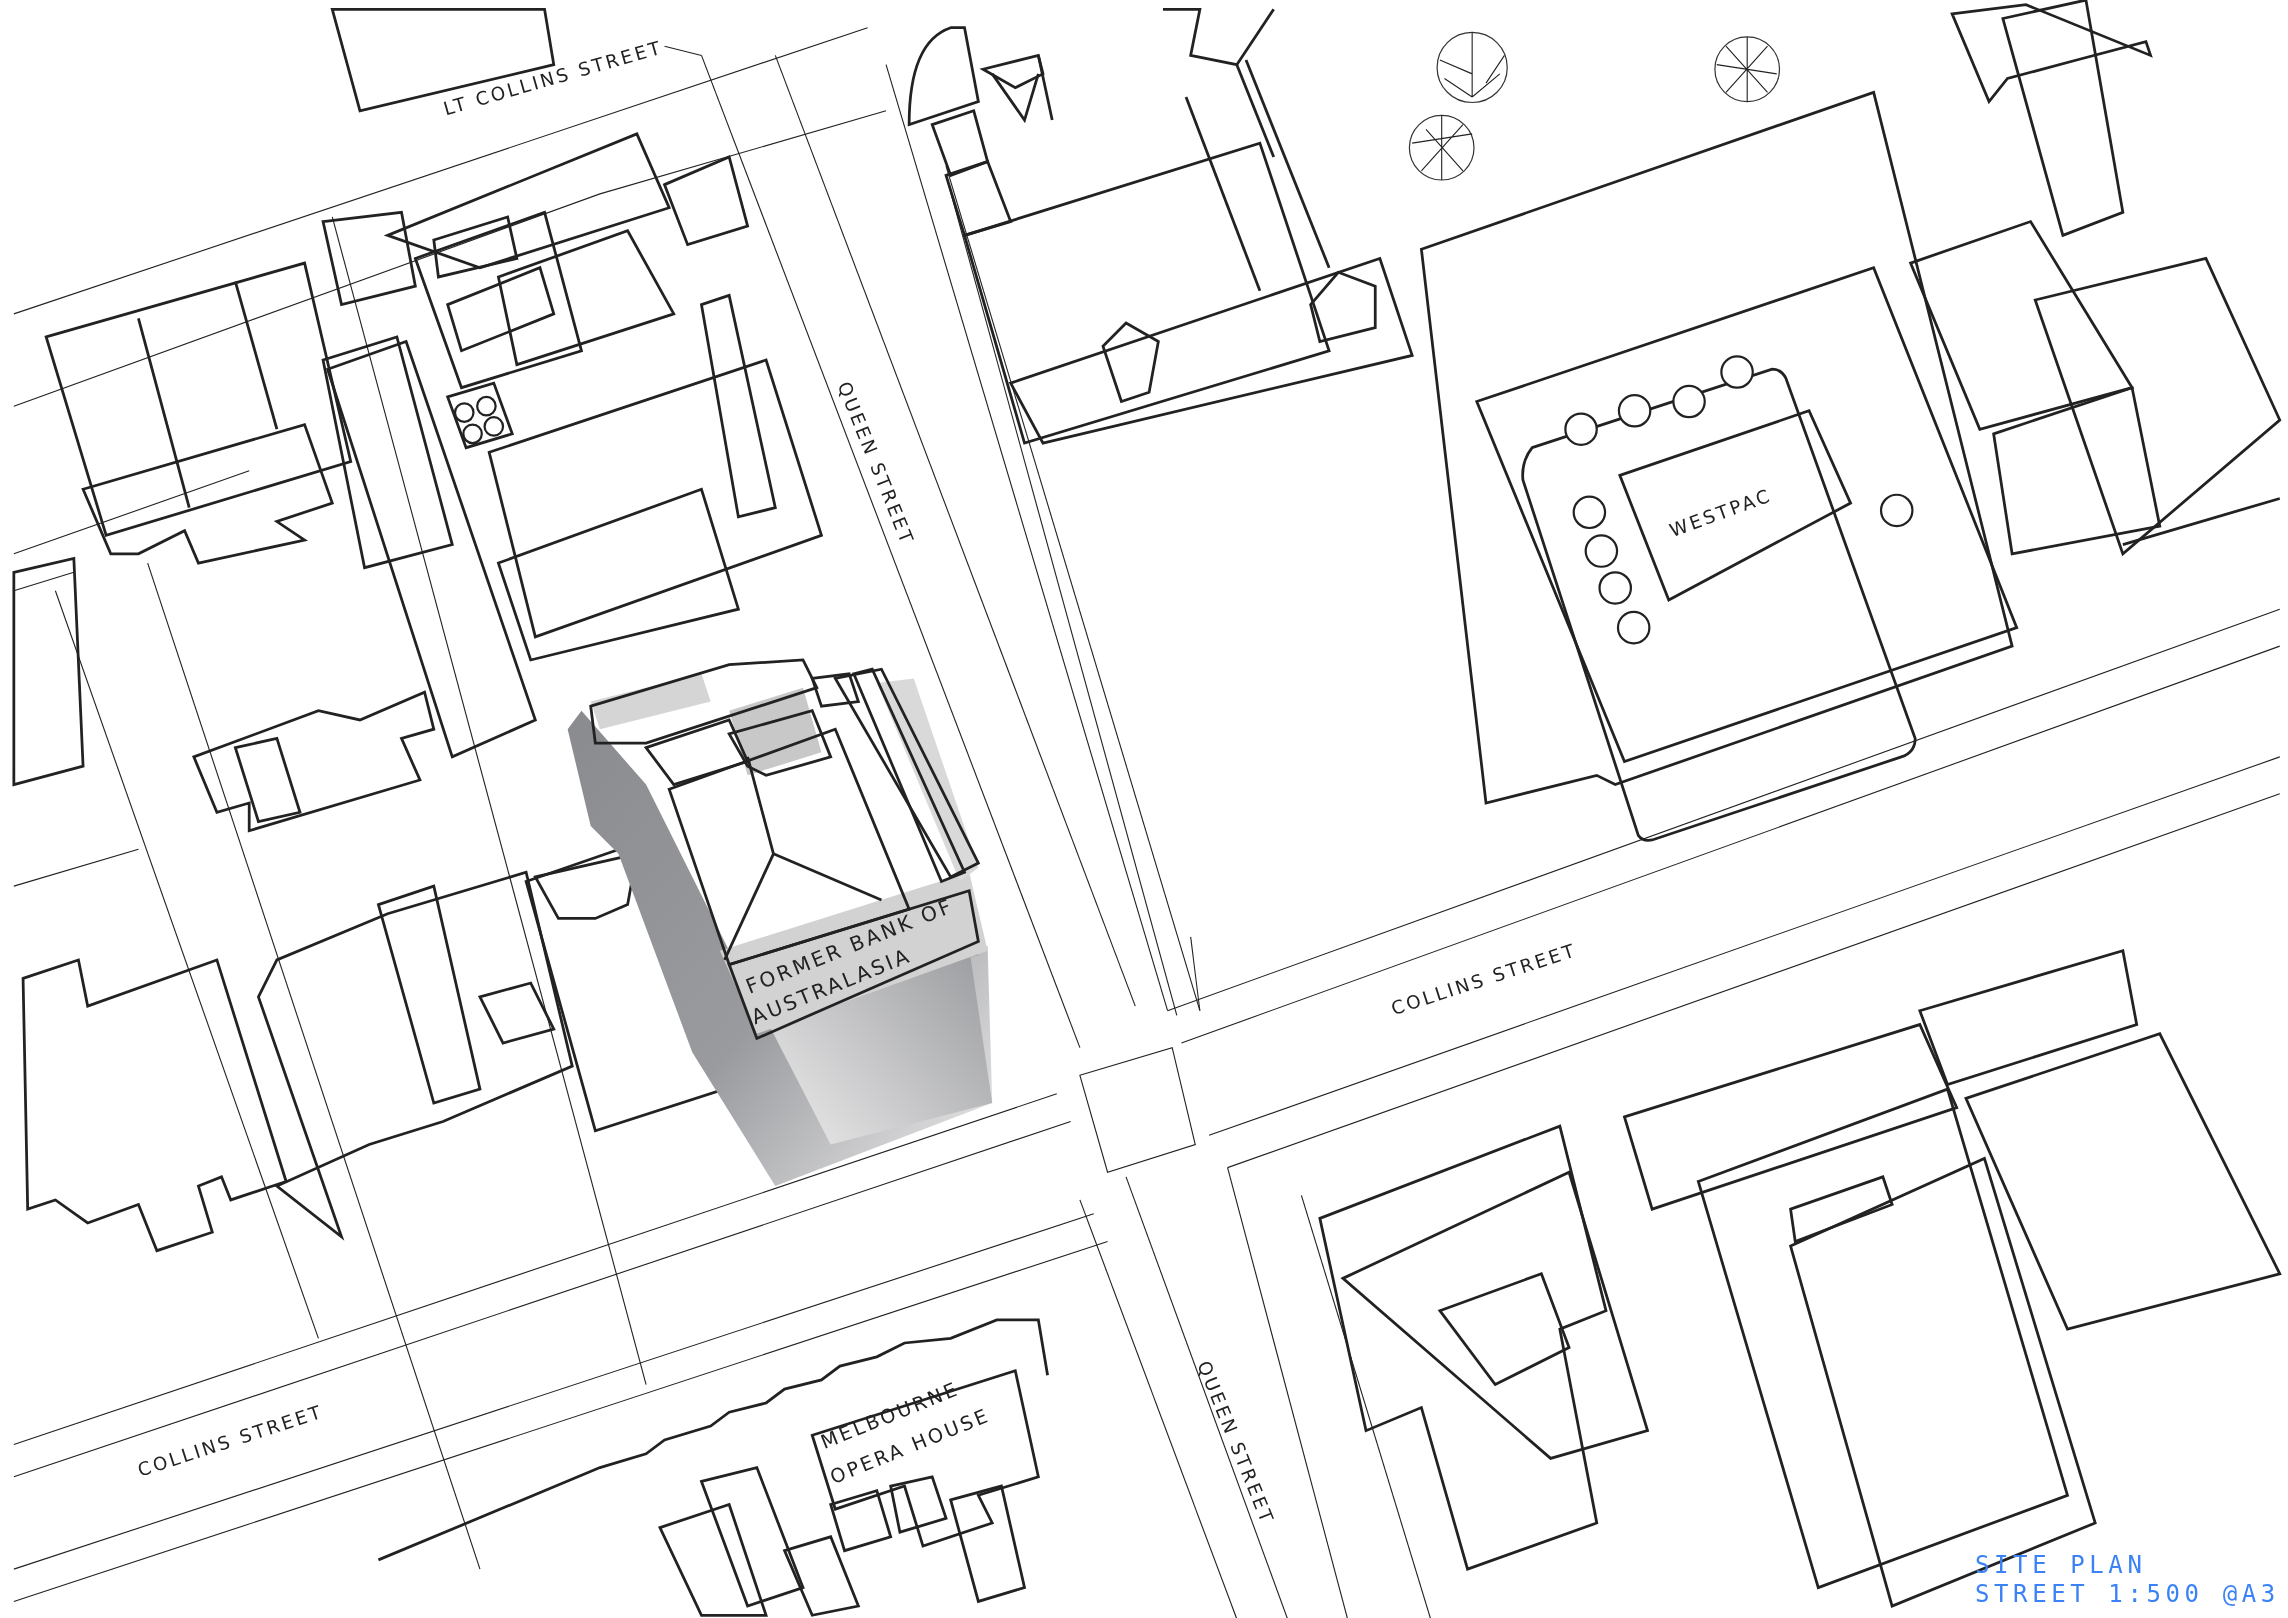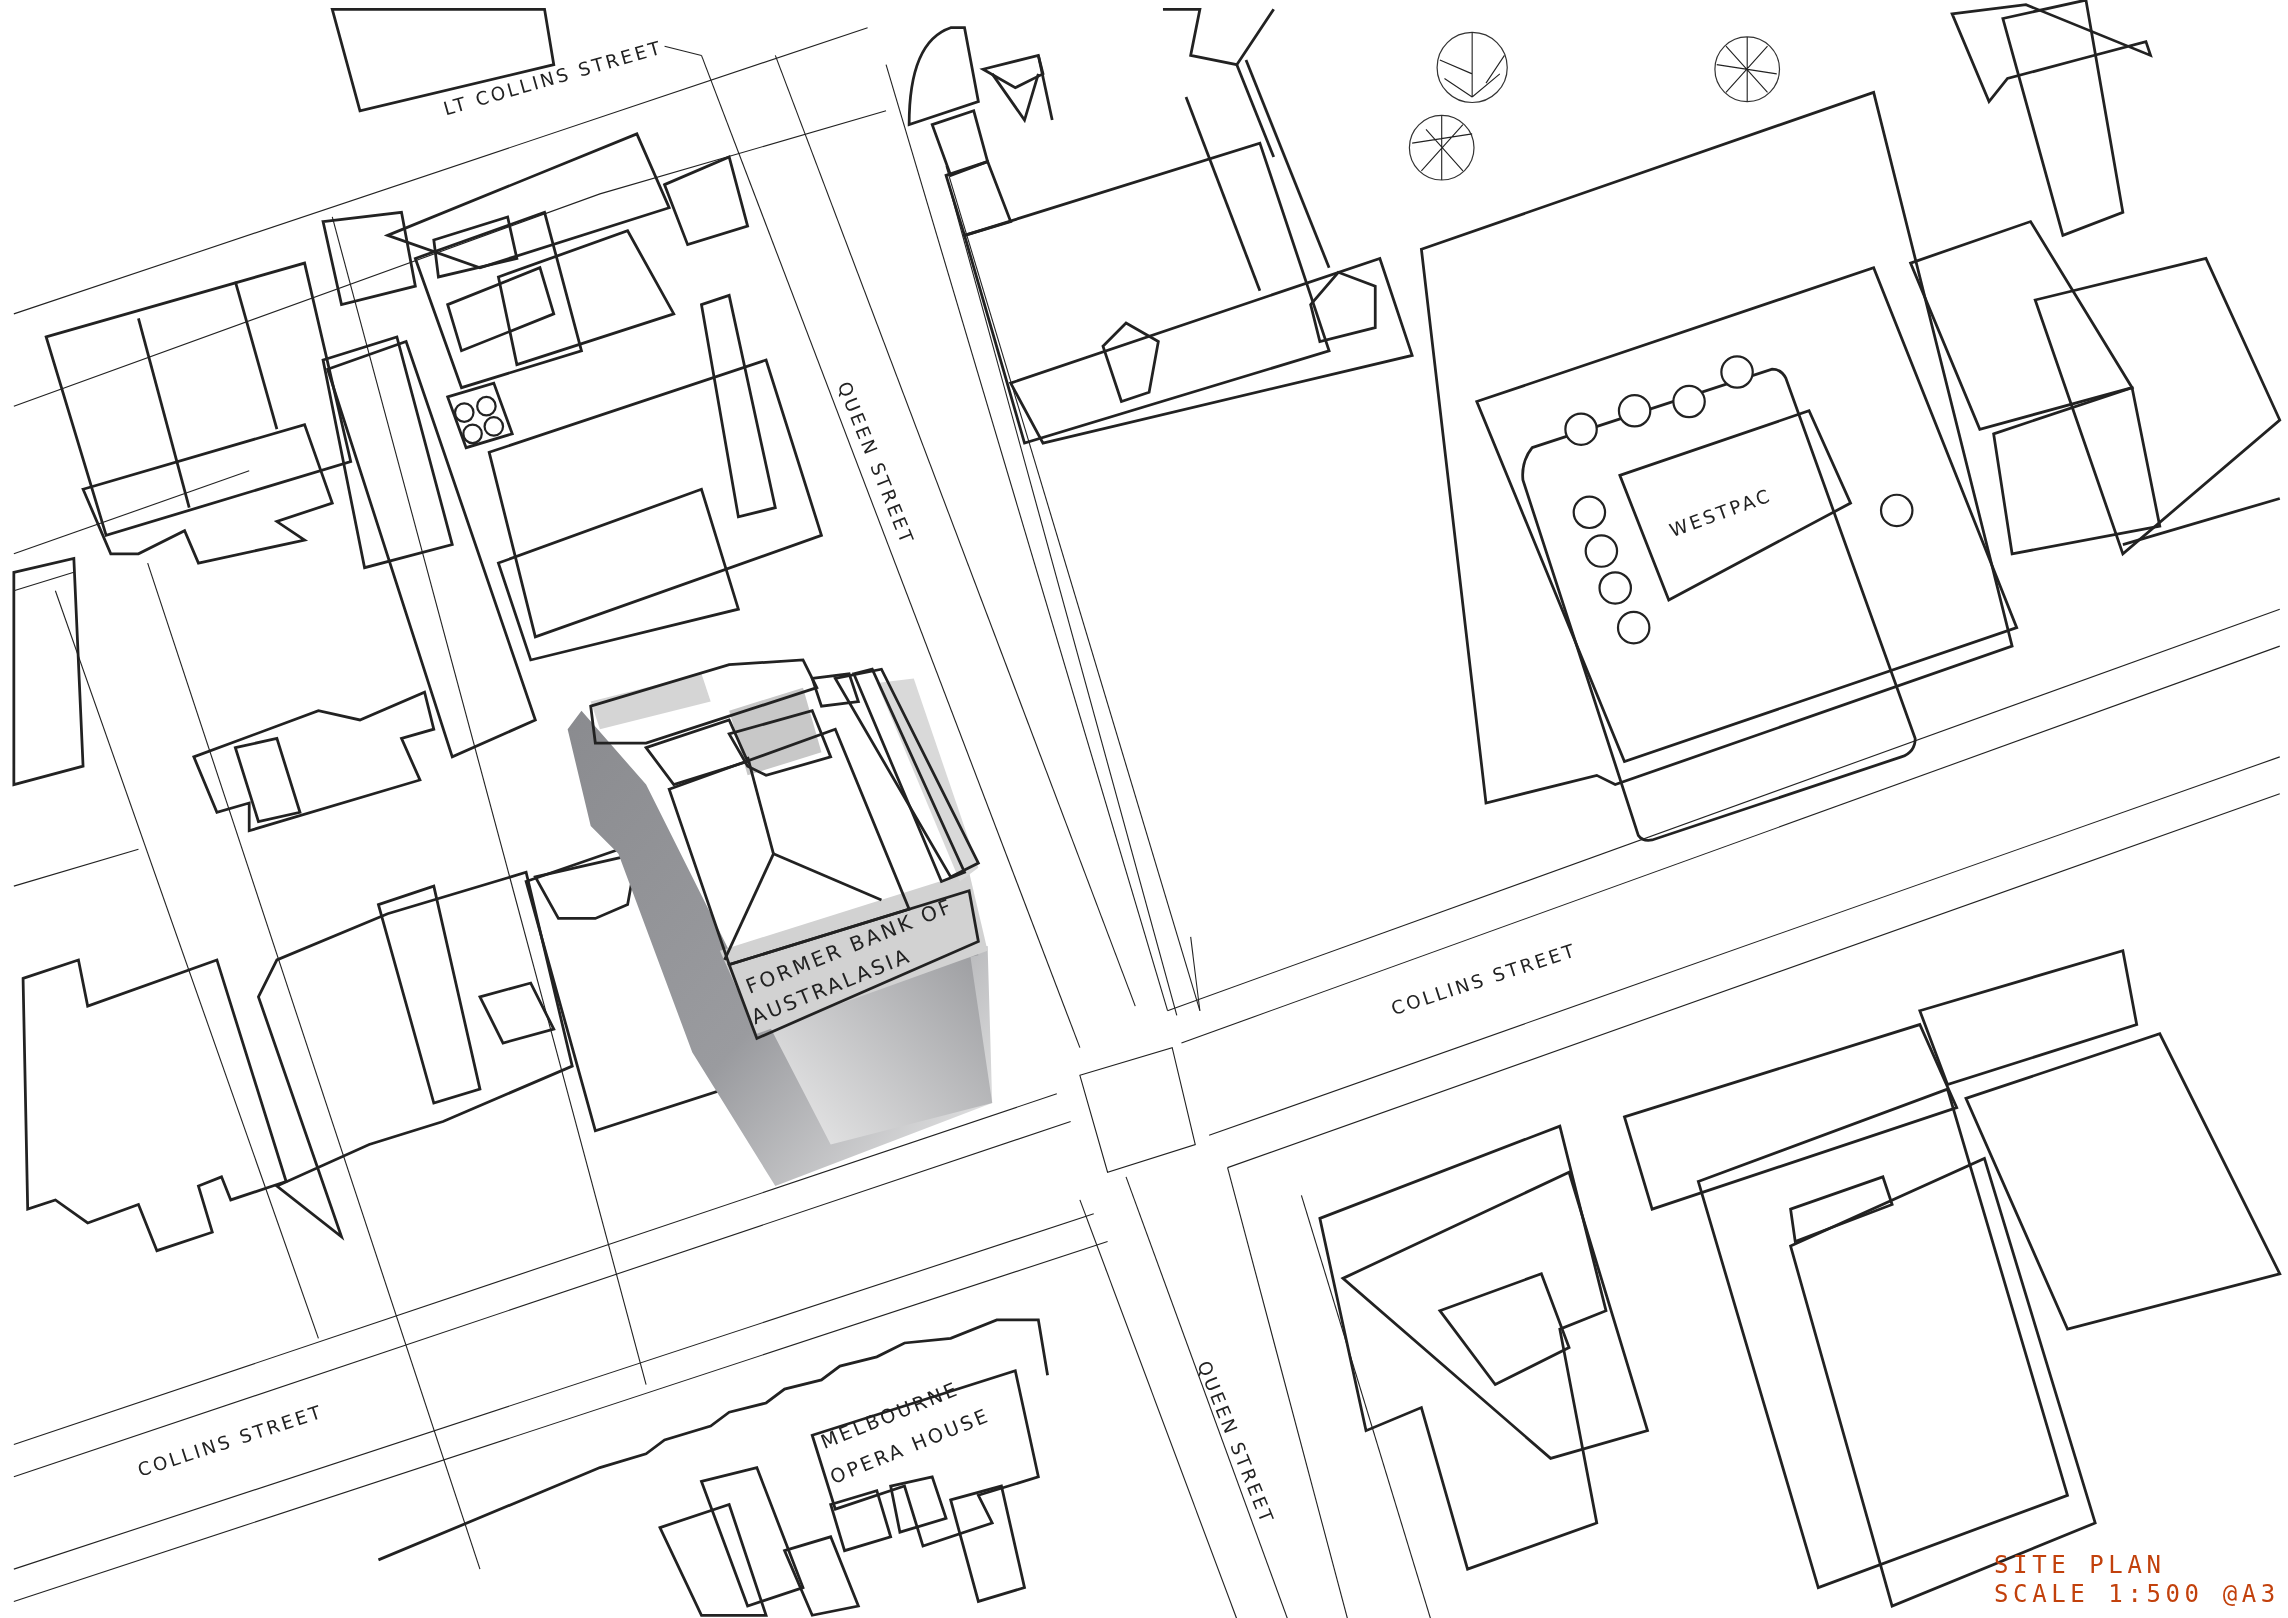--- a/index.html
+++ b/index.html
@@ -3,21 +3,21 @@
 <meta charset="utf-8">
 <style>
   html, body { margin:0; padding:0; background:#ffffff; }
   body { width:2289px; height:1619px; overflow:hidden; position:relative; }
   #plan { position:absolute; left:0; top:0; width:2289px; height:1619px; }
   svg text { font-family: "DejaVu Sans", sans-serif; fill:#222; letter-spacing:3px; }
   .thin { stroke:#222; stroke-width:1.2; fill:none; }
   .bld  { stroke:#222; stroke-width:3; fill:none; }
   .tree { stroke:#333; stroke-width:1.3; fill:#fff; }
   .col  { stroke:#222; stroke-width:2.4; fill:#fff; }
-  .title-block { position:absolute; right:9.2px; bottom:9.2px; font-family:"DejaVu Sans Mono", monospace; color:#c2410c; font-size:24px; line-height:29.5px; letter-spacing:4.6px; }
+  .title-block { position:absolute; right:9.2px; bottom:9.2px; font-family:"DejaVu Sans Mono", monospace; color:#3b82f6; font-size:24px; line-height:29.5px; letter-spacing:4.6px; }
 </style>
 </head>
 <body>
 
 <svg id="plan" viewBox="0 0 2480 1754" xmlns="http://www.w3.org/2000/svg">
   <defs>
     <linearGradient id="shadowGrad" x1="0" y1="0" x2="1" y2="1">
       <stop offset="0" stop-color="#8a8b8f"></stop>
       <stop offset="0.55" stop-color="#9a9b9f"></stop>
       <stop offset="1" stop-color="#ededed"></stop>
@@ -219,15 +219,15 @@
     <text x="0" y="0" font-size="20" transform="translate(483,125) rotate(-16)">LT COLLINS STREET</text>
     <text x="0" y="0" font-size="20" transform="translate(907,417) rotate(68)">QUEEN STREET</text>
     <text x="0" y="0" font-size="20" transform="translate(1510,1100) rotate(-18)">COLLINS STREET</text>
     <text x="0" y="0" font-size="20" transform="translate(152,1600) rotate(-18)">COLLINS STREET</text>
     <text x="0" y="0" font-size="20" transform="translate(1297,1478) rotate(68)">QUEEN STREET</text>
   </g>
 </svg>
 
 <div class="title-block">
   <div>SITE PLAN</div>
-  <div>SCALE 1:500 @A3</div>
+  <div>STREET 1:500 @A3</div>
 </div>
 
 
 </body></html>

